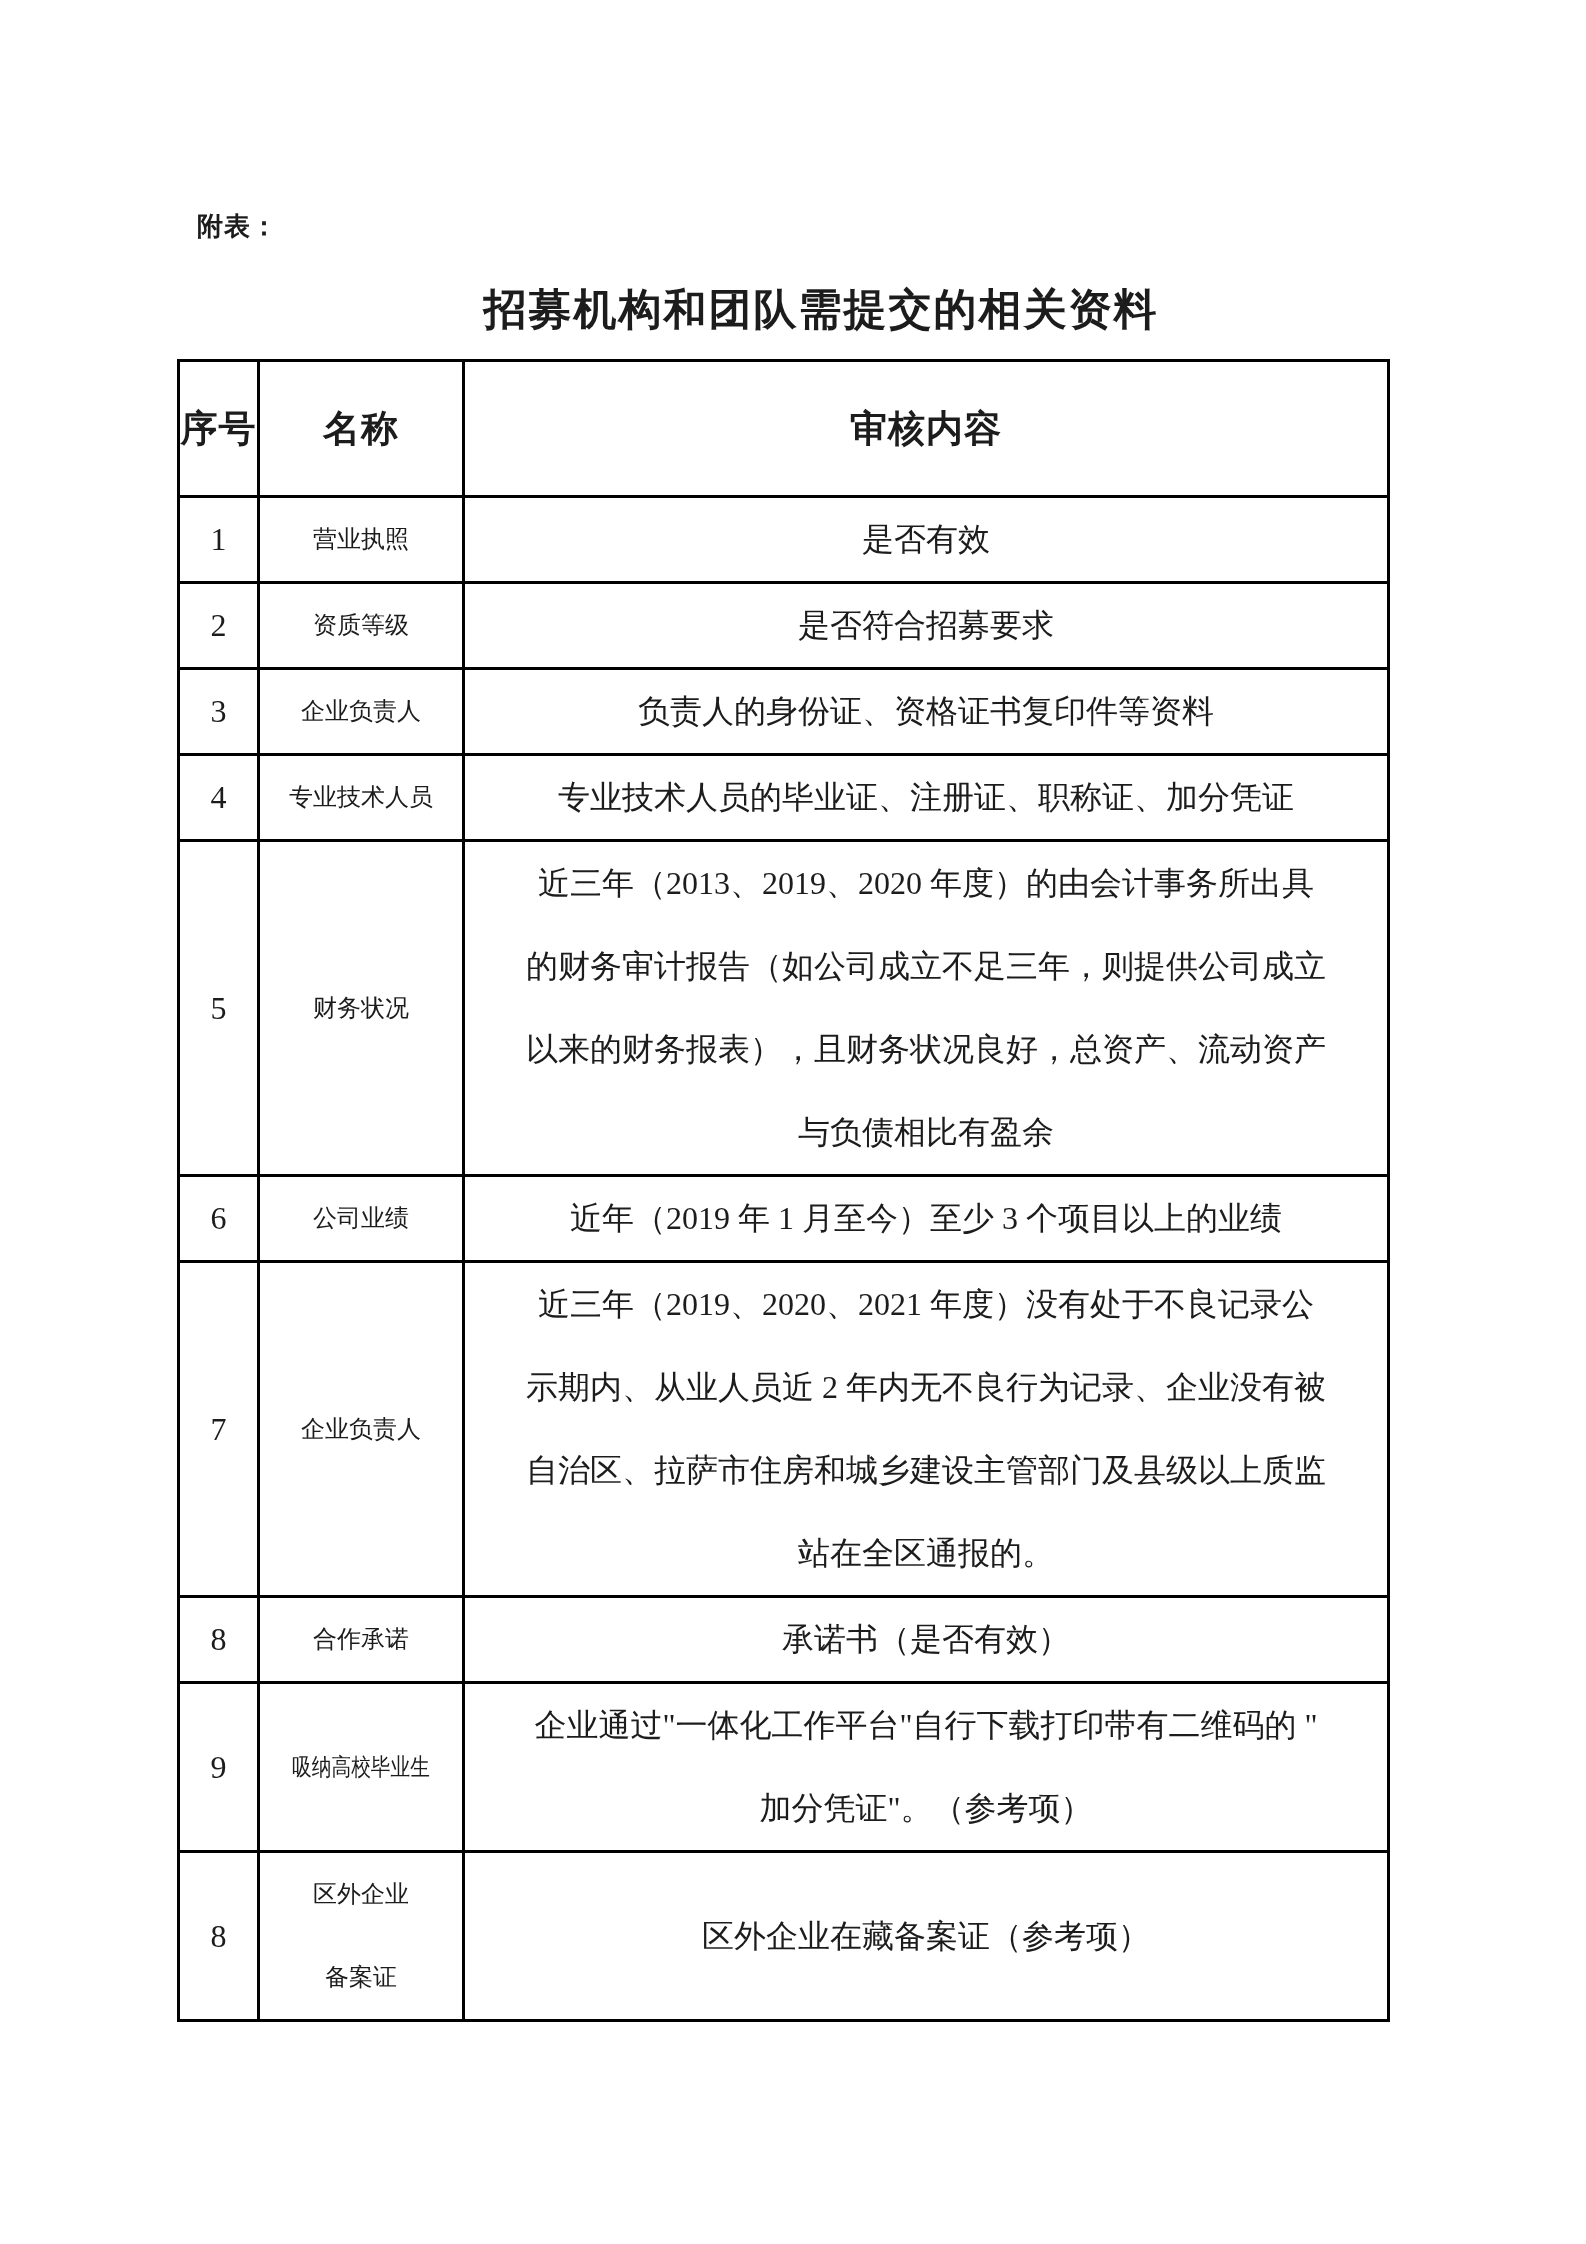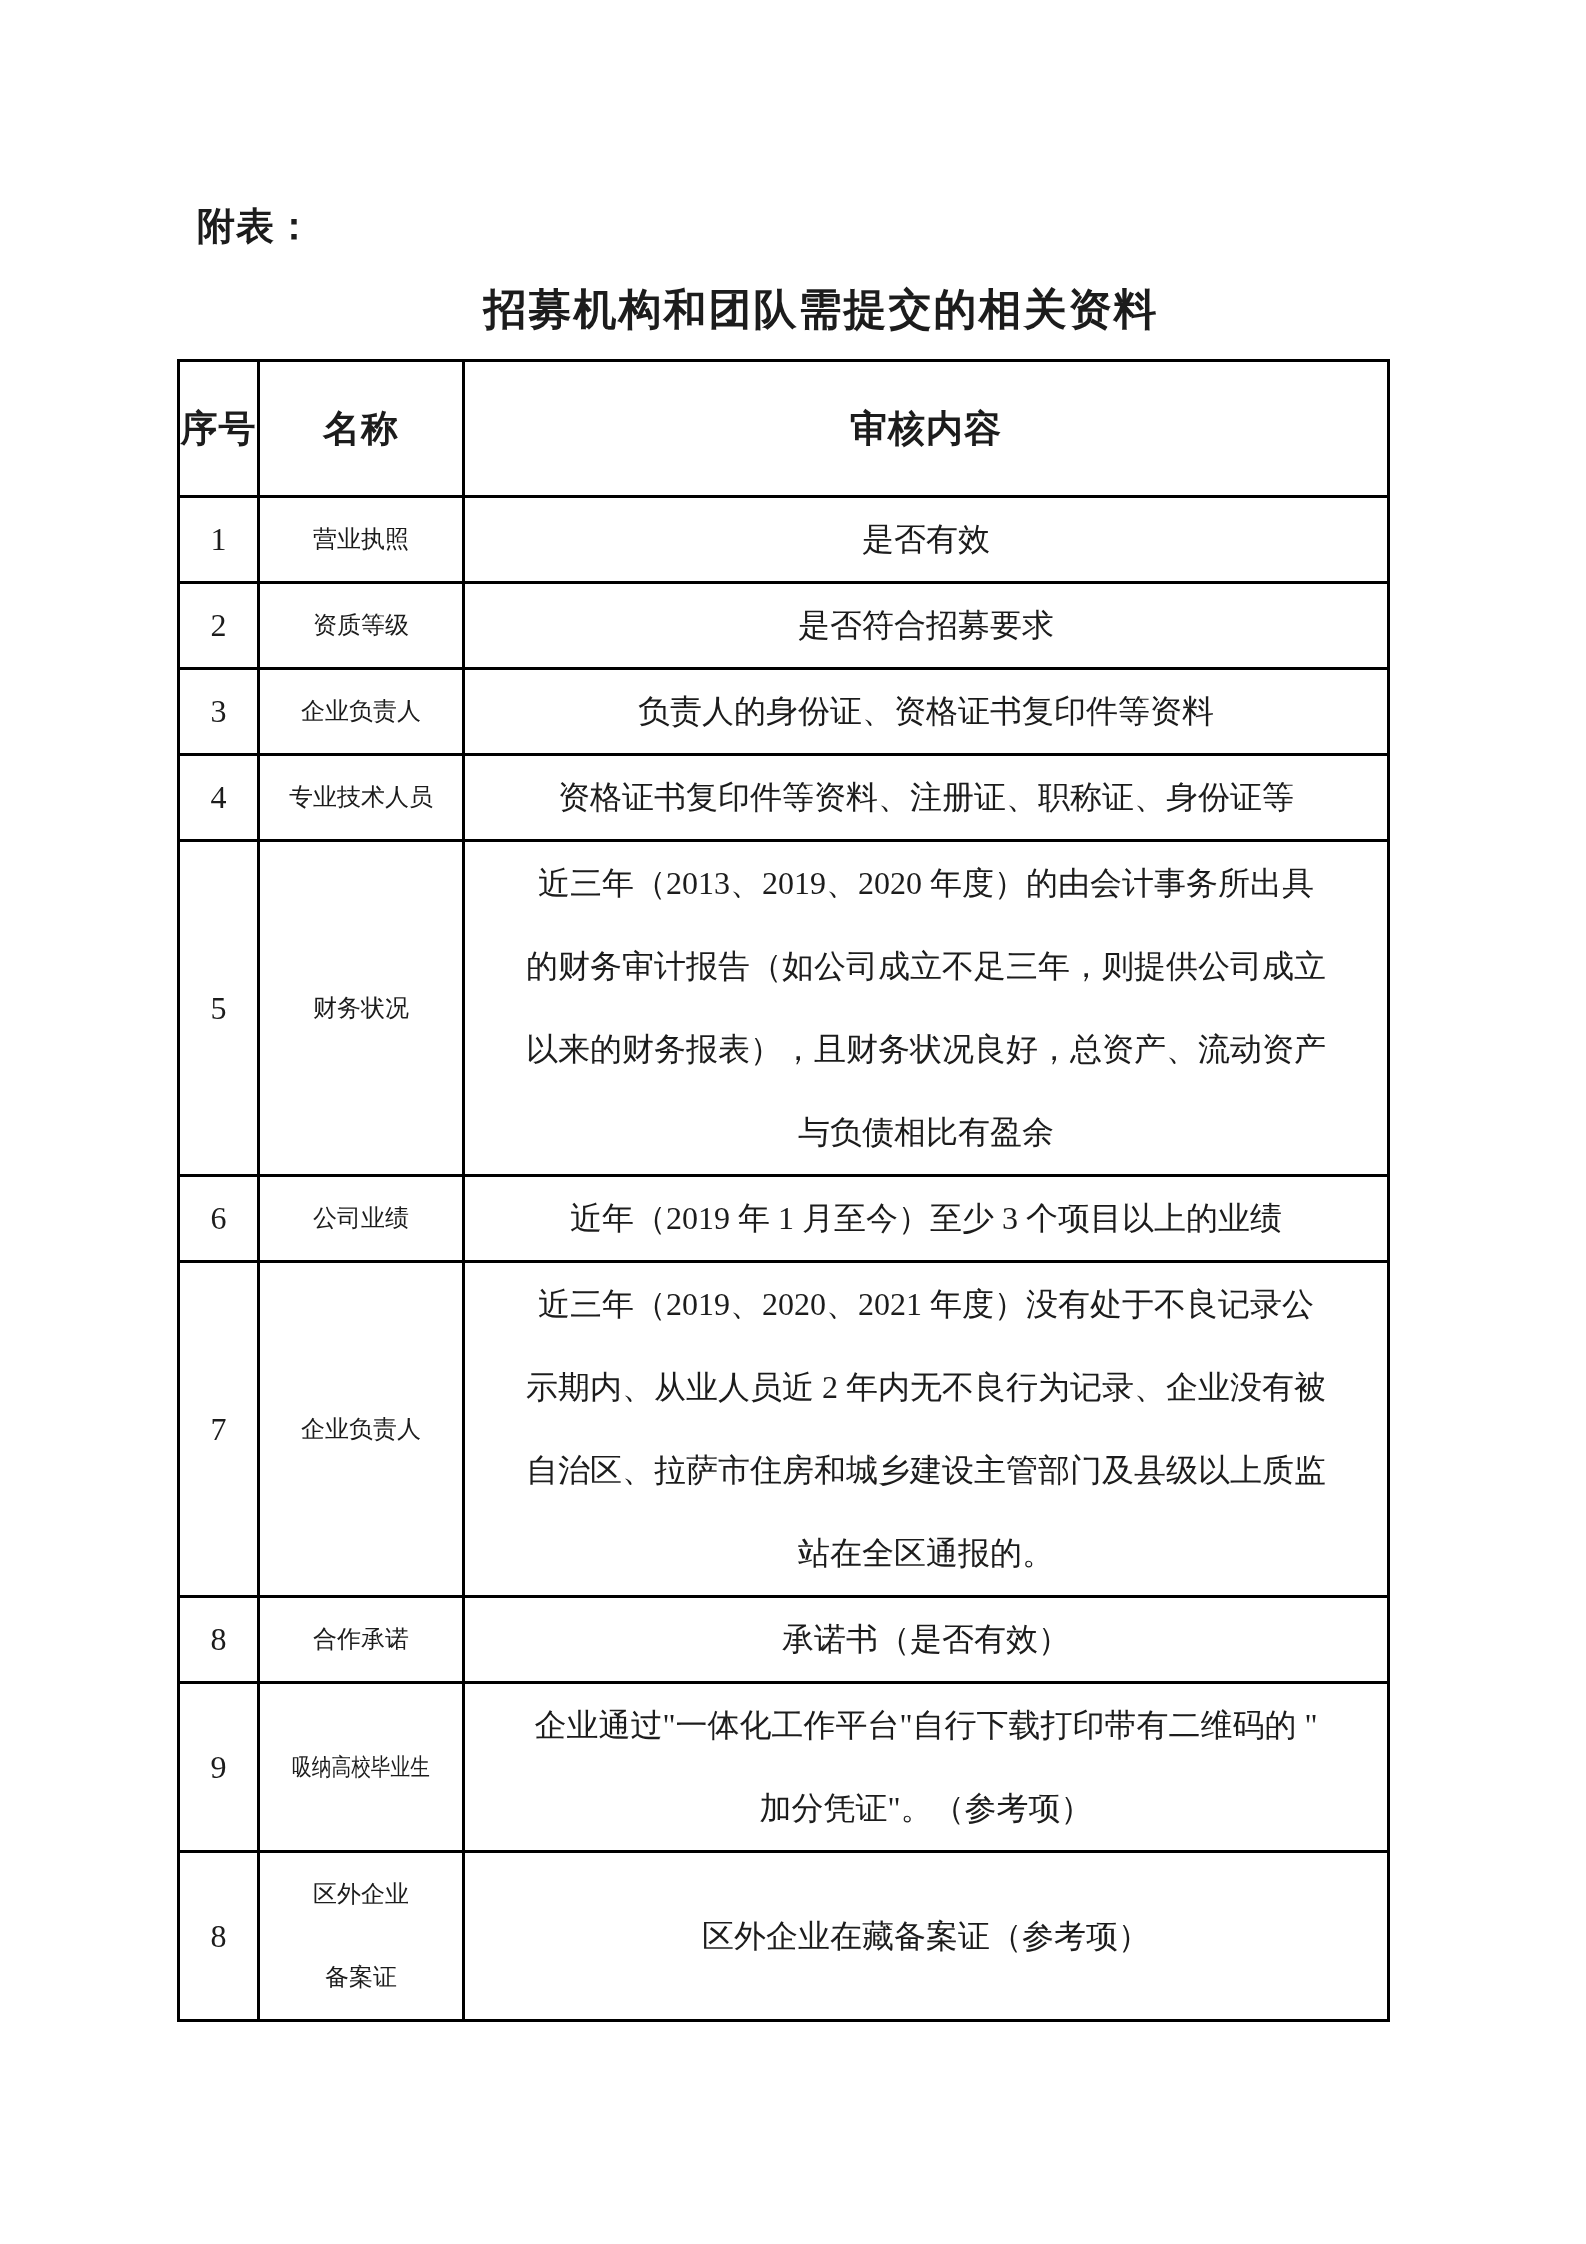--- a/index.html
+++ b/index.html
@@ -12,22 +12,22 @@
     width: 1586px;
     height: 2244px;
     background: #ffffff;
     font-family: "Liberation Serif", "DejaVu Serif", serif;
     color: #1c1c1c;
     overflow: hidden;
   }
   .appendix-label {
     position: absolute;
     left: 197px;
-    top: 201px;
-    font-size: 38px;
+    top: 209px;
+    font-size: 26px;
     font-weight: bold;
     letter-spacing: 1px;
     white-space: pre;
   }
   .doc-title {
     position: absolute;
     left: 0;
     top: 281px;
     width: 100%;
     text-align: center;
@@ -128,21 +128,21 @@
     <td class="name-cell">
       <span class="name-text">企业负责人</span>
     </td>
     <td class="content-cell">负责人的身份证、资格证书复印件等资料</td>
   </tr>
         <tr>
     <td class="no-cell">4</td>
     <td class="name-cell">
       <span class="name-text">专业技术人员</span>
     </td>
-    <td class="content-cell">资格证书复印件等资料、注册证、职称证、身份证等</td>
+    <td class="content-cell">专业技术人员的毕业证、注册证、职称证、加分凭证</td>
   </tr>
         <tr>
     <td class="no-cell">5</td>
     <td class="name-cell">
       <span class="name-text">财务状况</span>
     </td>
     <td class="content-cell">近三年（2013、2019、2020 年度）的由会计事务所出具
 的财务审计报告（如公司成立不足三年，则提供公司成立
 以来的财务报表），且财务状况良好，总资产、流动资产
 与负债相比有盈余</td>

